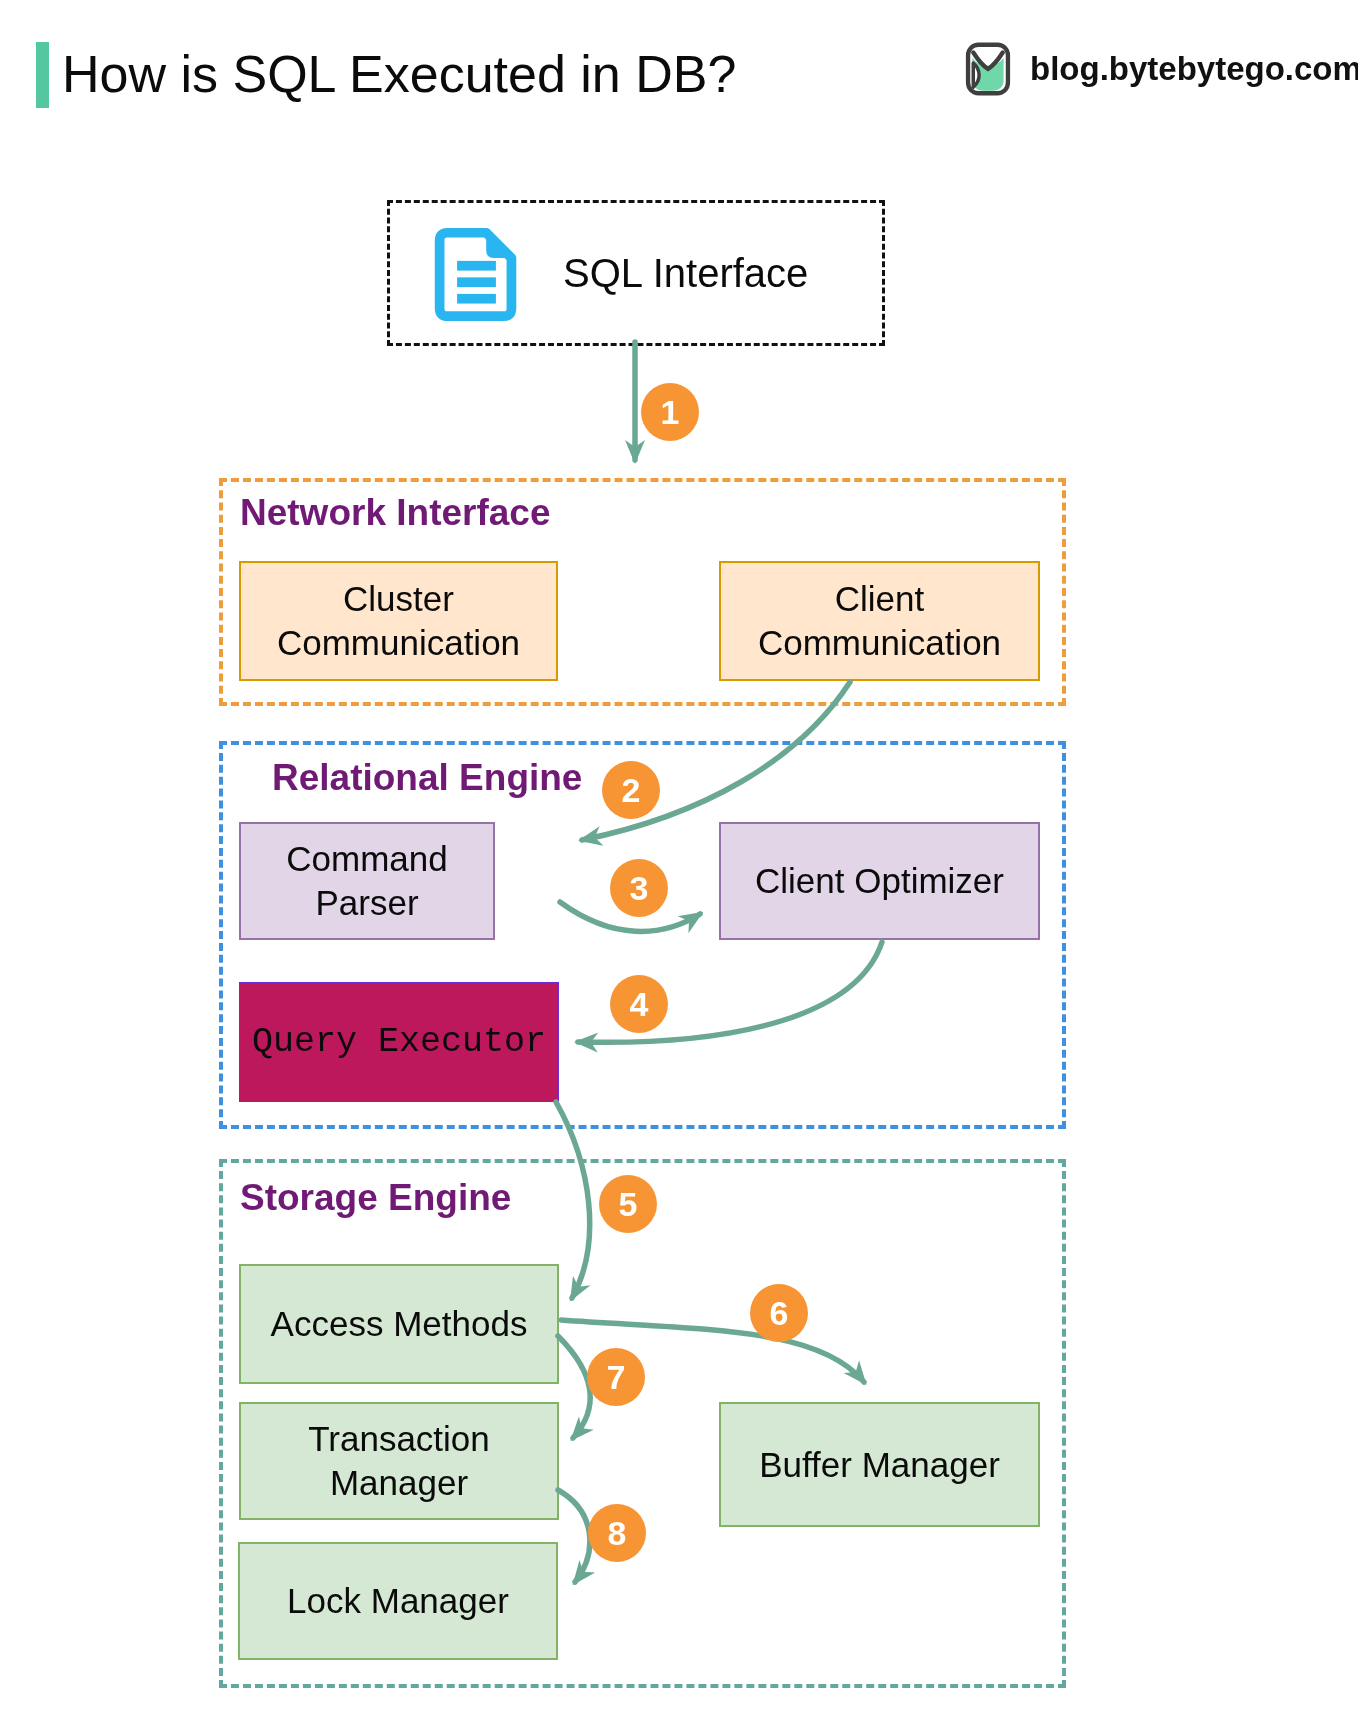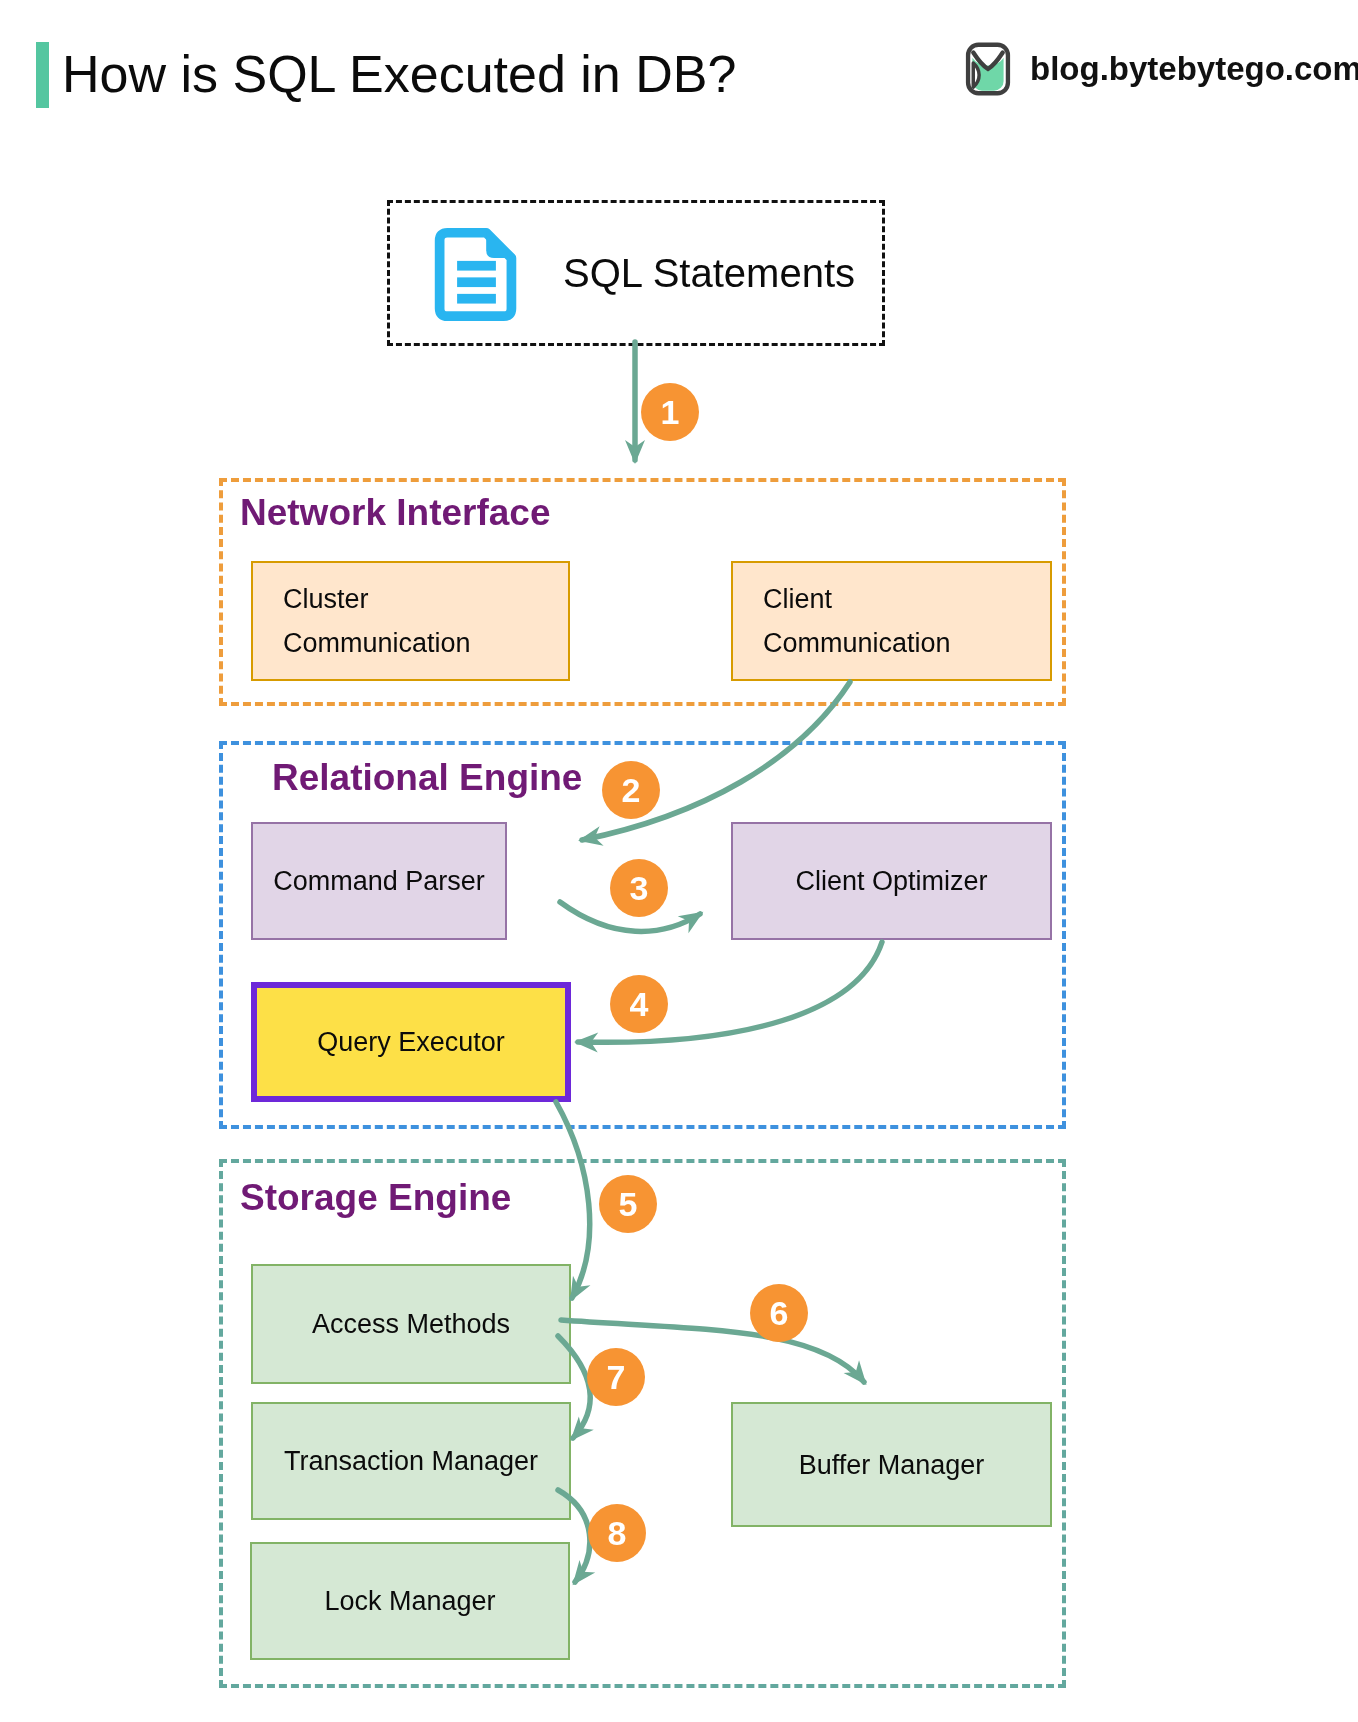--- a/index.html
+++ b/index.html
@@ -30,25 +30,25 @@
   .section{background:transparent;}
   #section-network{left:219px;top:478px;width:839px;height:220px;border:4px dashed #EE9D3C;}
   #section-relational{left:219px;top:741px;width:839px;height:380px;border:4px dashed #3E91DE;}
   #section-storage{left:219px;top:1159px;width:839px;height:521px;border:4px dashed #63A89E;}
   .section-label{font-size:37px;font-weight:bold;color:#701a75;}
   #label-network{left:240px;top:492px;}
   #label-relational{left:240px;top:757px;margin-left:32px;}
   #label-storage{left:240px;top:1177px;}
 
   
-  .node{display:flex;align-items:center;justify-content:center;
-    font-size:27px;line-height:44px;color:#0b0b0b;box-sizing:border-box;margin-left:12px;}
+  .node{display:flex;align-items:center;justify-content:center;text-align:center;
+    font-size:35px;line-height:44px;color:#0b0b0b;box-sizing:border-box;}
   .orange-node{background:#FFE6CC;border:2px solid #D79B00;}
   .purple-node{background:#E1D5E7;border:2px solid #9673A6;}
-  .blue-node{background:#fde047;border:6px solid #6d28d9;}
+  .blue-node{background:#be185d;border:1px solid #6d28d9;font-family:Liberation Mono, monospace;}
   .green-node{background:#D5E8D4;border:2px solid #82B366;}
 
   #box-cluster{left:239px;top:561px;width:319px;height:120px;}
   #box-client{left:719px;top:561px;width:321px;height:120px;}
   #box-parser{left:239px;top:822px;width:256px;height:118px;}
   #box-optimizer{left:719px;top:822px;width:321px;height:118px;}
   #box-executor{left:239px;top:982px;width:320px;height:120px;}
   #box-access{left:239px;top:1264px;width:320px;height:120px;}
   #box-transaction{left:239px;top:1402px;width:320px;height:118px;}
   #box-lock{left:238px;top:1542px;width:320px;height:118px;}
@@ -94,21 +94,21 @@
   <div class="abs" id="sql-box">
     <span class="doc-wrap">
       <svg width="97" height="97" viewBox="0 0 100 100">
         <path d="M20 8 h40 l26 26 v52 q0 8 -8 8 h-58 q-8 0 -8 -8 v-70 q0 -8 8 -8 z" fill="#ffffff" stroke="#29B5F0" stroke-width="10" stroke-linejoin="round"></path>
         <path d="M60 6 l28 28 h-20 q-8 0 -8 -8 z" fill="#29B5F0"></path>
         <rect x="30" y="37" width="40" height="10" fill="#29B5F0"></rect>
         <rect x="30" y="54" width="40" height="10" fill="#29B5F0"></rect>
         <rect x="30" y="71" width="40" height="10" fill="#29B5F0"></rect>
       </svg>
     </span>
-    <span class="sql-label">SQL Statements</span>
+    <span class="sql-label">SQL Interface</span>
   </div>
 
   <div class="abs section" id="section-network"></div>
   <div class="abs section-label" id="label-network">Network Interface</div>
 
   <div class="abs section" id="section-relational"></div>
   <div class="abs section-label" id="label-relational">Relational Engine</div>
 
   <div class="abs section" id="section-storage"></div>
   <div class="abs section-label" id="label-storage">Storage Engine</div>

